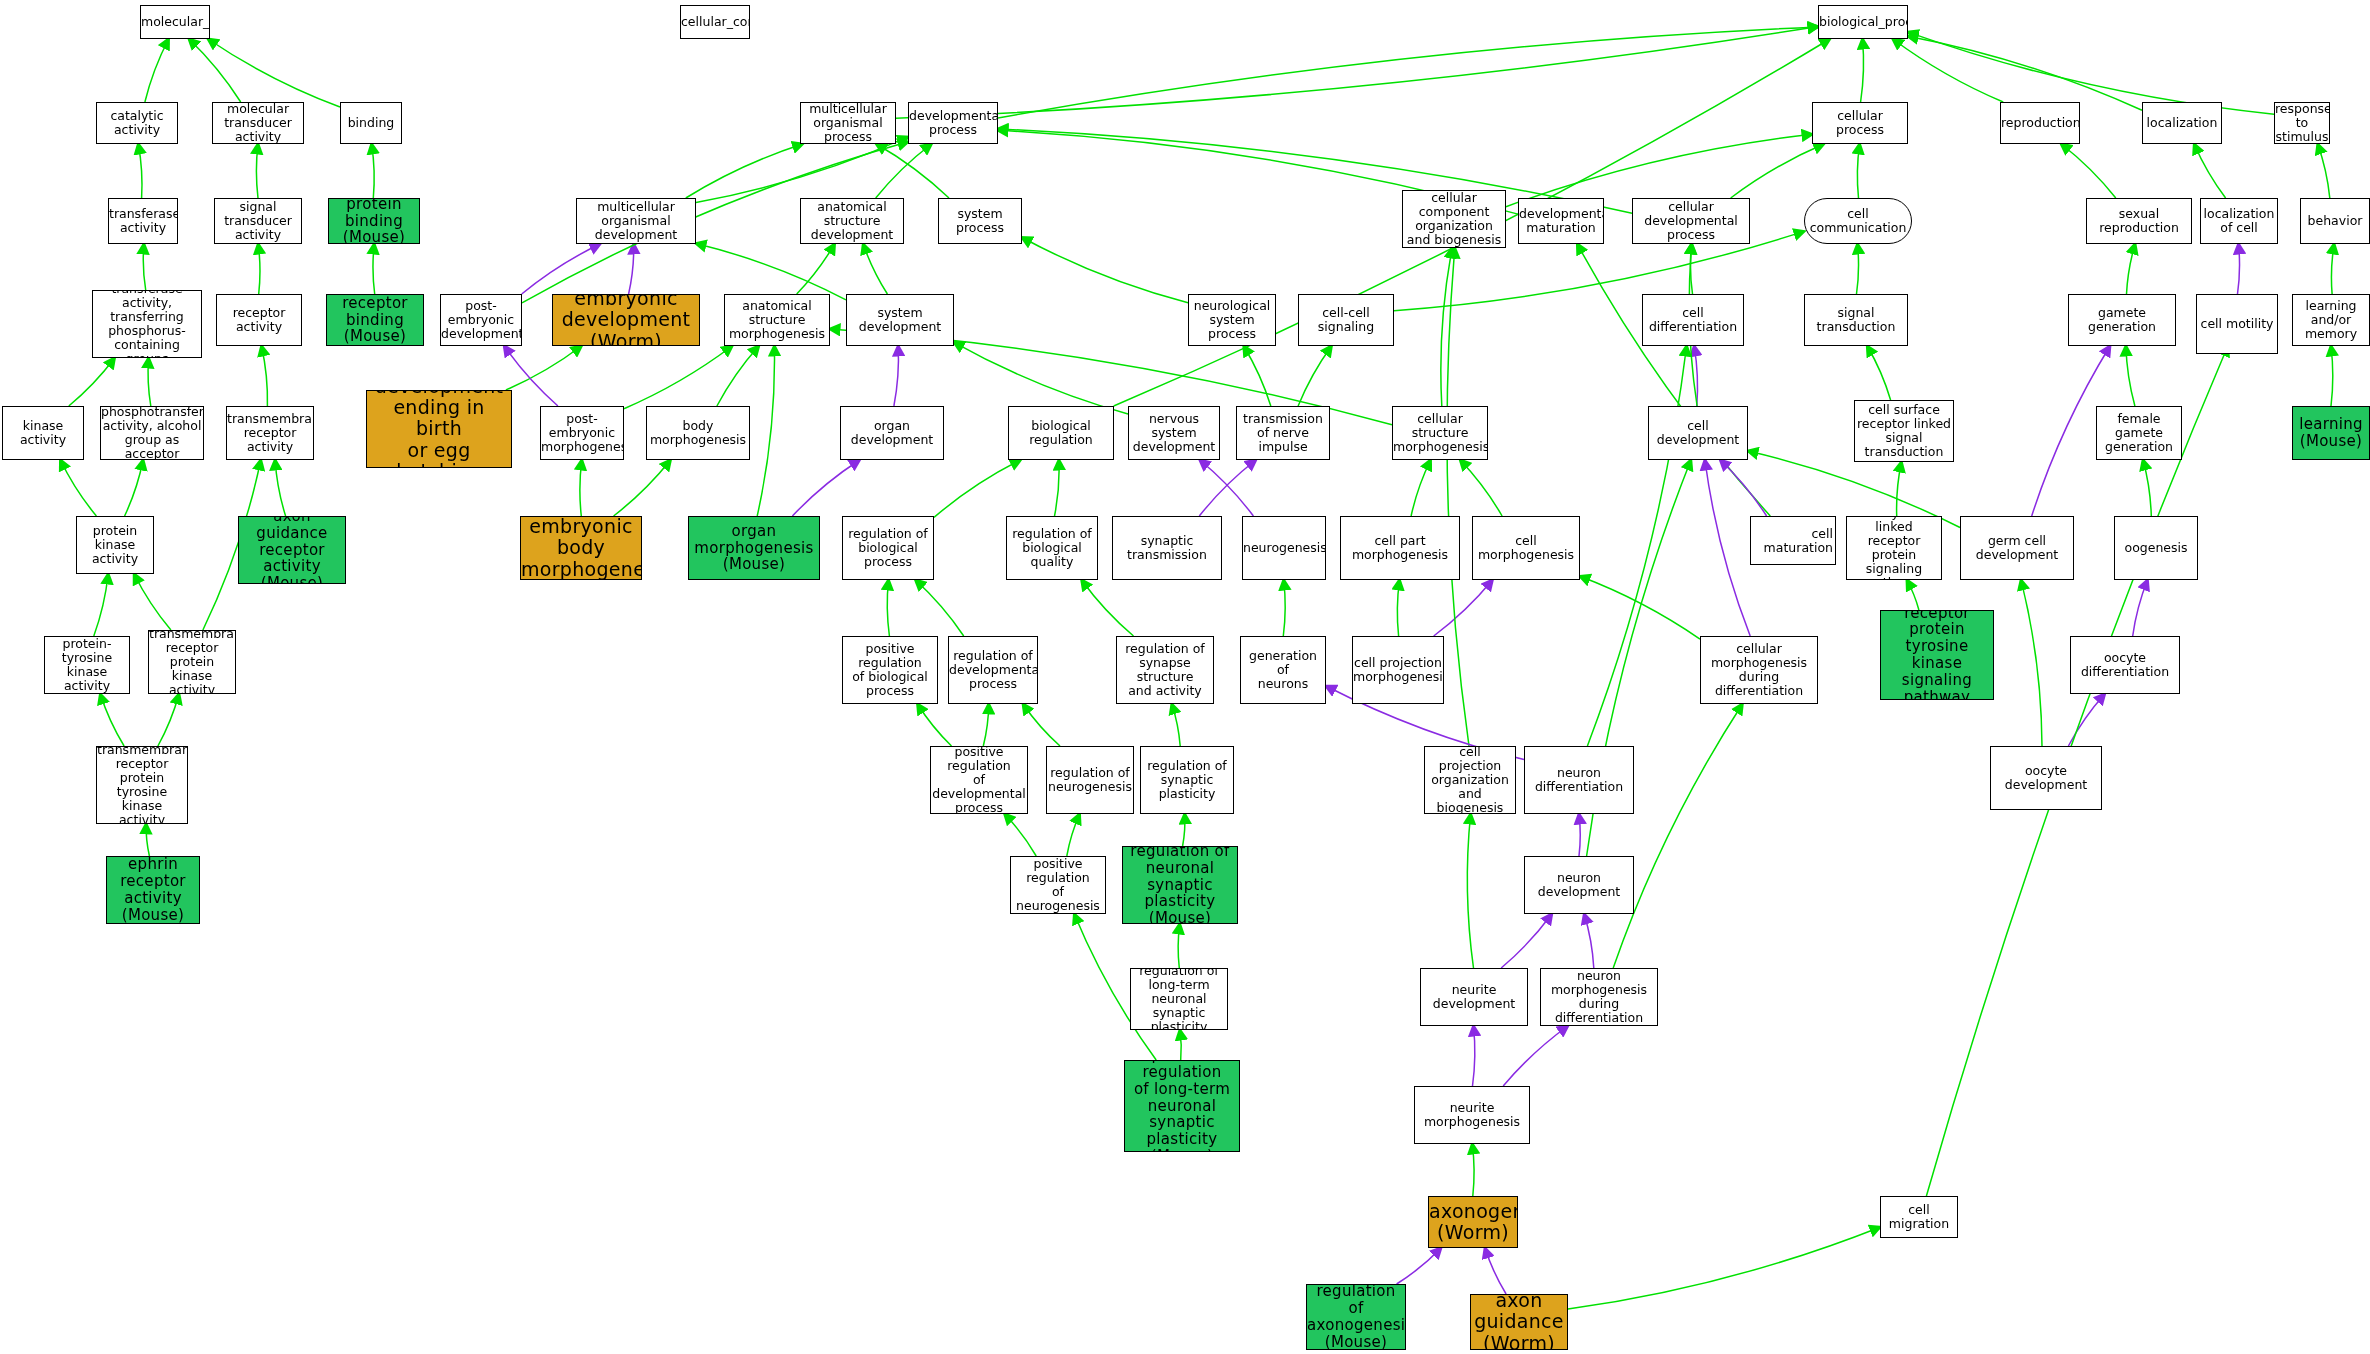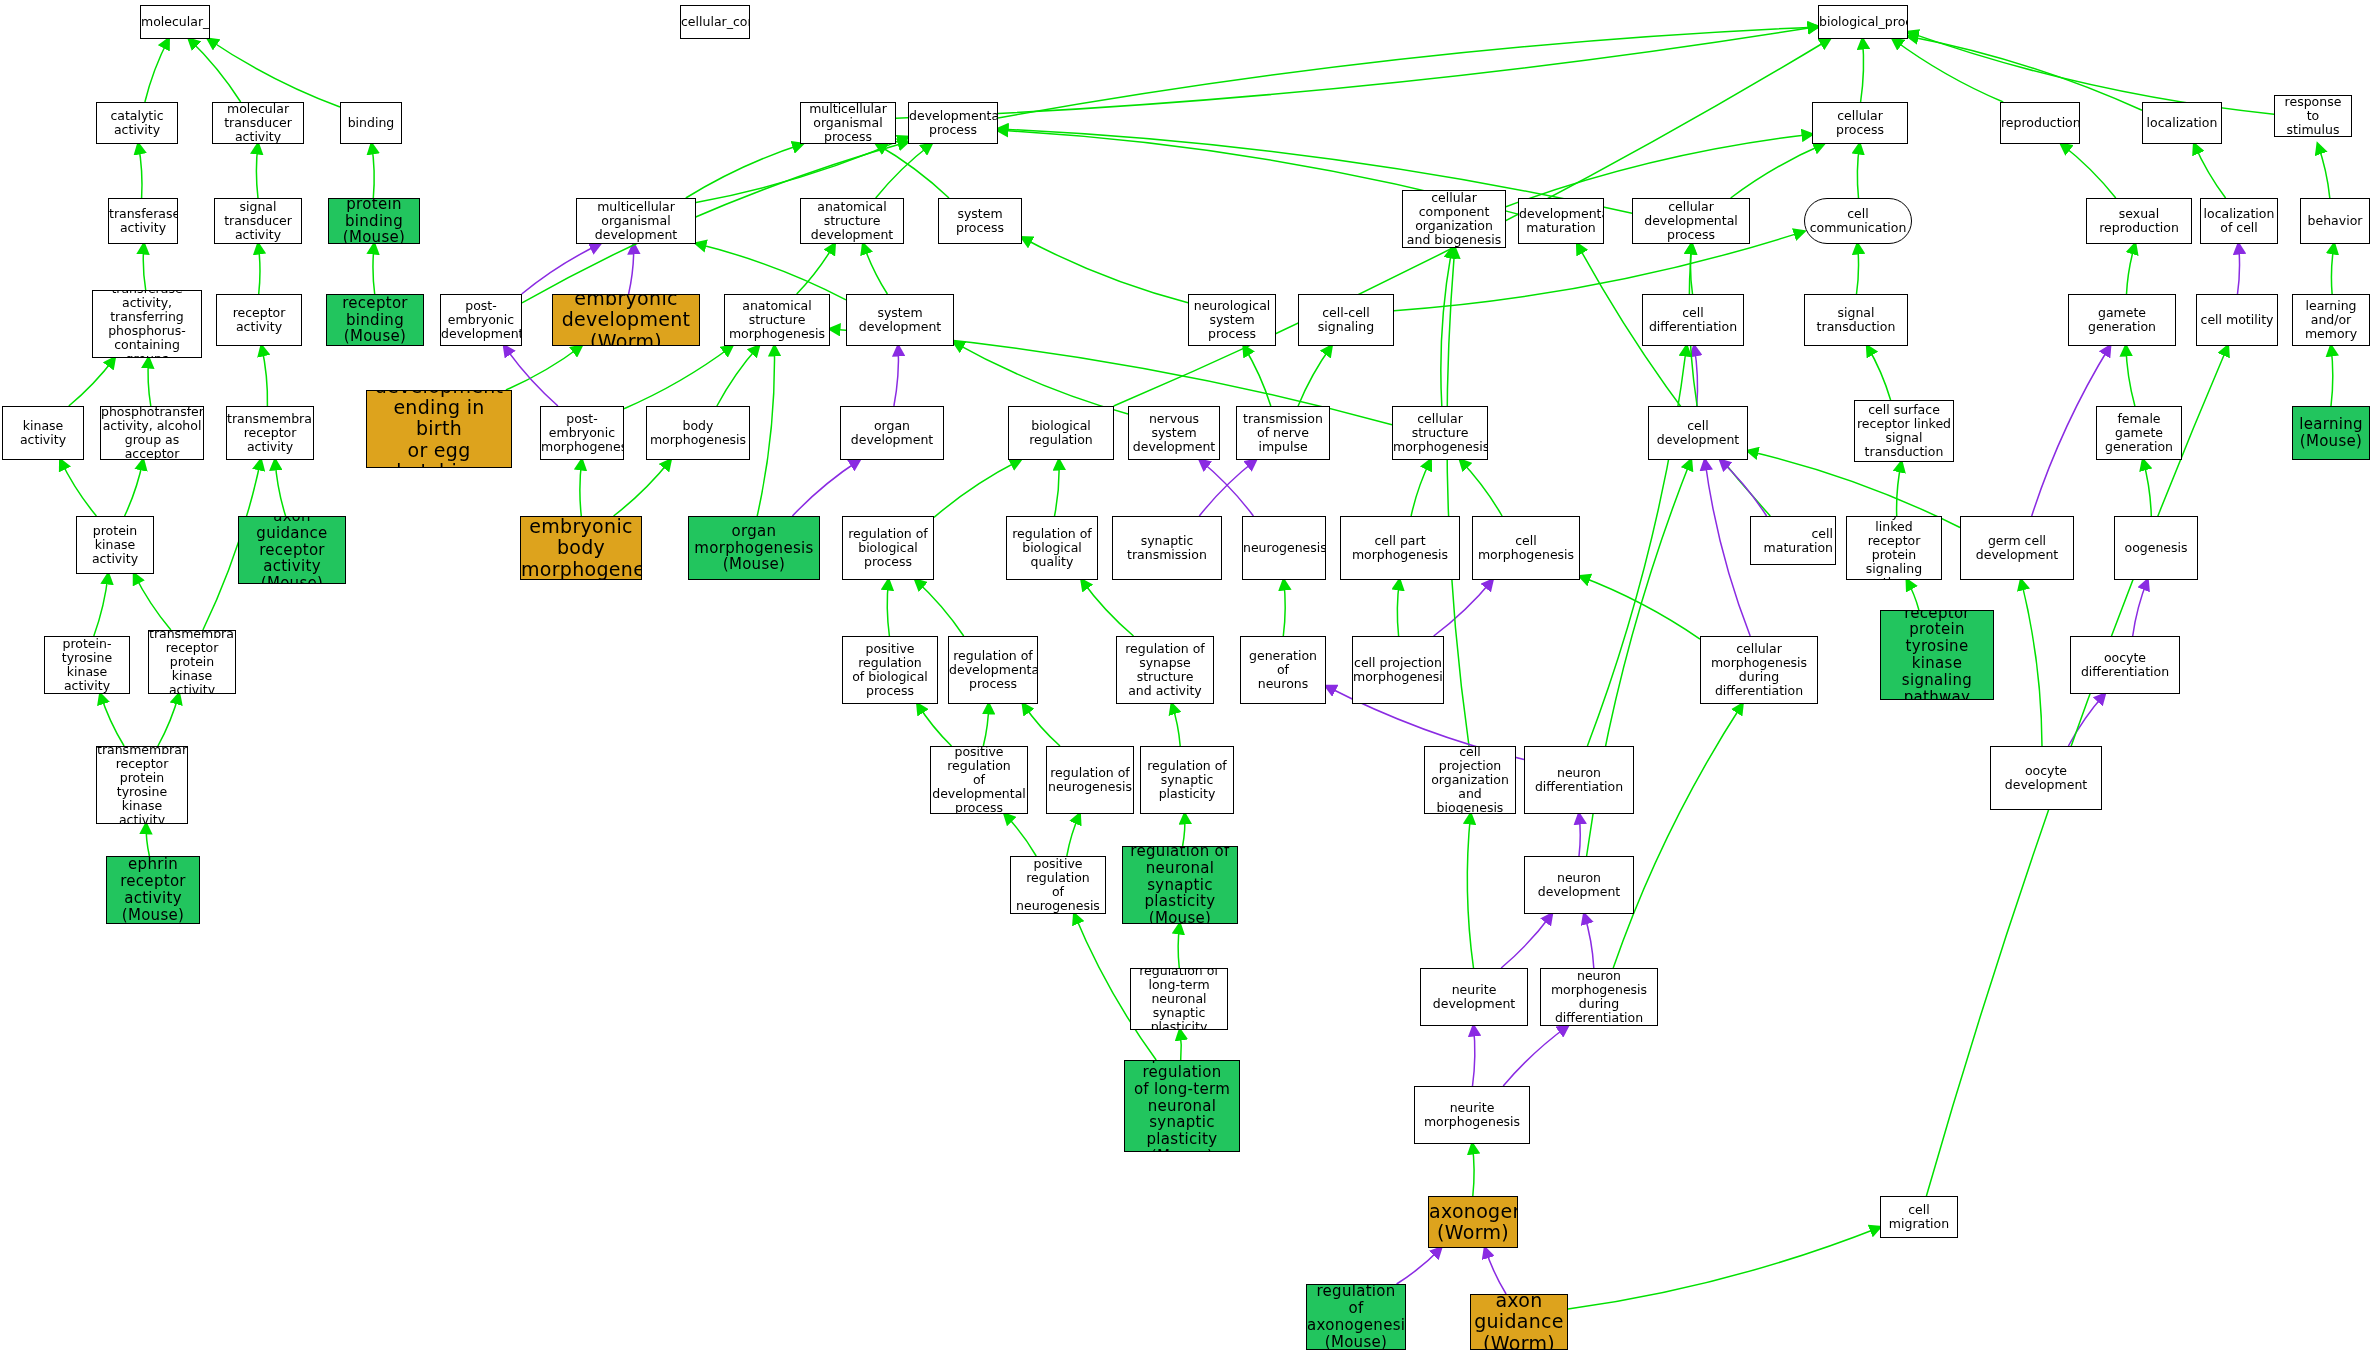--- a/index.html
+++ b/index.html
@@ -214,21 +214,21 @@
       </div>
       <div class="go-node plain" style="left: 1812px; top: 102px; width: 96px; height: 42px;">
         <span class="lbl">cellular process</span>
       </div>
       <div class="go-node plain" style="left: 2000px; top: 102px; width: 80px; height: 42px;">
         <span class="lbl">reproduction</span>
       </div>
       <div class="go-node plain" style="left: 2142px; top: 102px; width: 80px; height: 42px;">
         <span class="lbl">localization</span>
       </div>
-      <div class="go-node plain" style="left: 2274px; top: 95px; width: 78px; height: 42px;">
+      <div class="go-node plain" style="left: 2274px; top: 102px; width: 56px; height: 42px;">
         <span class="lbl">response to
 stimulus</span>
       </div>
       <div class="go-node plain" style="left: 108px; top: 198px; width: 70px; height: 46px;">
         <span class="lbl">transferase
 activity</span>
       </div>
       <div class="go-node plain" style="left: 214px; top: 198px; width: 88px; height: 46px;">
         <span class="lbl">signal transducer
 activity</span>
@@ -311,21 +311,21 @@
       </div>
       <div class="go-node plain" style="left: 1642px; top: 294px; width: 102px; height: 52px;">
         <span class="lbl">cell differentiation</span>
       </div>
       <div class="go-node plain" style="left: 1804px; top: 294px; width: 104px; height: 52px;">
         <span class="lbl">signal transduction</span>
       </div>
       <div class="go-node plain" style="left: 2068px; top: 294px; width: 108px; height: 52px;">
         <span class="lbl">gamete generation</span>
       </div>
-      <div class="go-node plain" style="left: 2196px; top: 294px; width: 82px; height: 52px;">
+      <div class="go-node plain" style="left: 2196px; top: 294px; width: 82px; height: 60px;">
         <span class="lbl">cell motility</span>
       </div>
       <div class="go-node plain" style="left: 2292px; top: 294px; width: 78px; height: 52px;">
         <span class="lbl">learning and/or
 memory</span>
       </div>
       <div class="go-node plain" style="left: 2px; top: 406px; width: 82px; height: 54px;">
         <span class="lbl">kinase activity</span>
       </div>
       <div class="go-node plain" style="left: 100px; top: 406px; width: 104px; height: 54px;">

